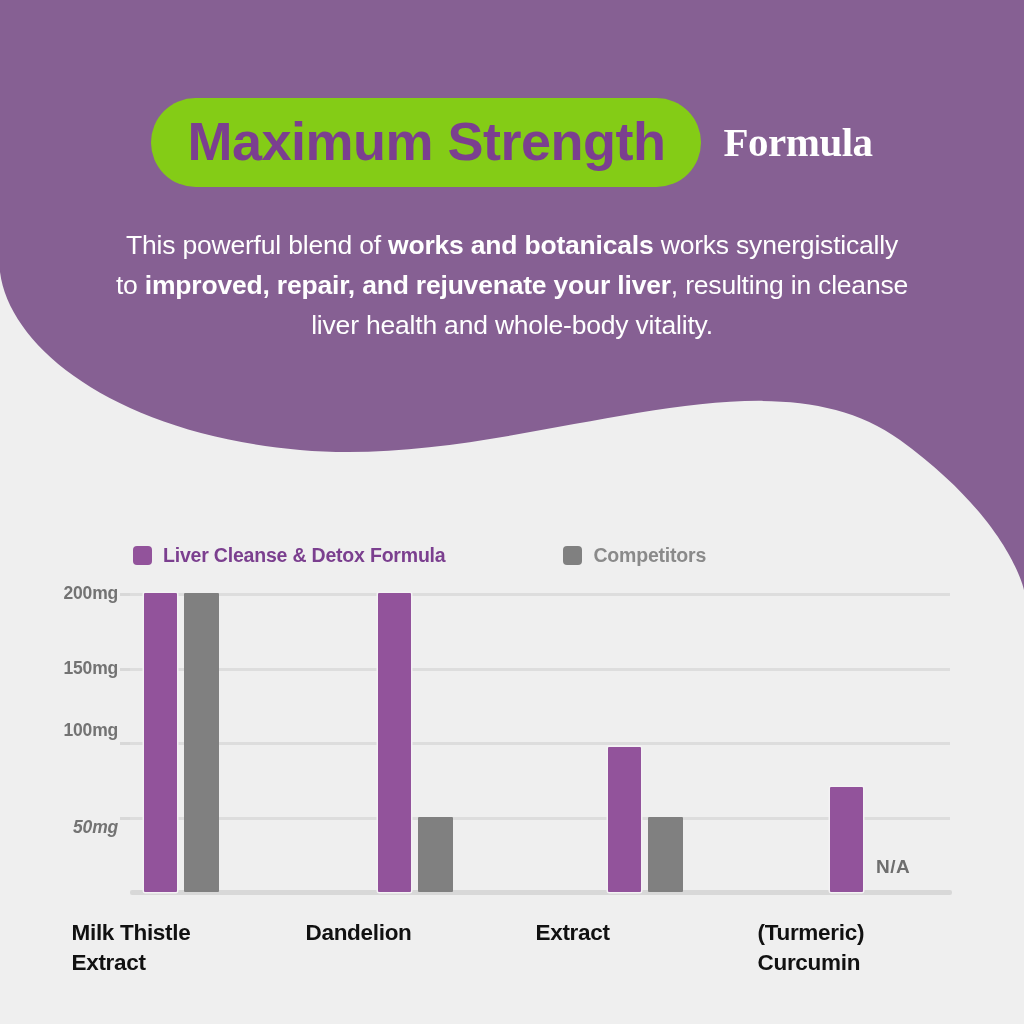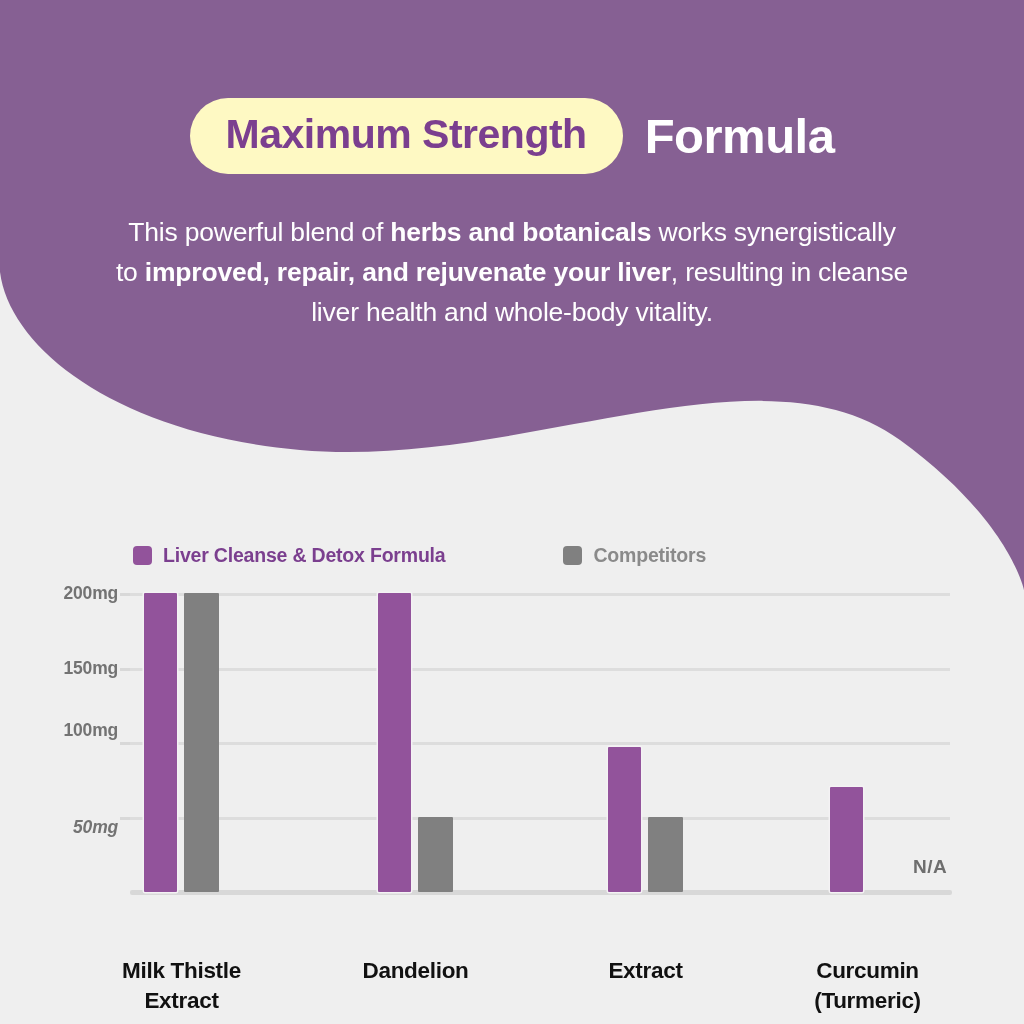--- a/index.html
+++ b/index.html
@@ -11,28 +11,28 @@
   }
   
   #header-shape{position:absolute;left:0;top:0;width:1024px;height:620px;z-index:0;}
   #header-content{position:absolute;left:0;top:0;width:1024px;z-index:2;}
 
   .title-row{
     display:flex;align-items:center;justify-content:center;
     gap:0px;margin-top:98px;
   }
   .title-pill{
-    background:#fef9c3;color:#7b3f8f;
-    font-size:41px;font-weight:bold;letter-spacing:-0.5px;
+    background:#84cc16;color:#7b3f8f;
+    font-size:54px;font-weight:bold;letter-spacing:-0.5px;
     padding:16px 36px 19px 36px;border-radius:46px;
     line-height:1;white-space:nowrap;
   }
   .title-rest{
-    color:#ffffff;font-size:49px;font-weight:bold;letter-spacing:-0.5px;
-    margin-left:22px;line-height:1;white-space:nowrap;
+    color:#ffffff;font-size:41px;font-weight:bold;letter-spacing:-0.5px;
+    margin-left:22px;line-height:1;white-space:nowrap;font-family:Liberation Serif, serif;
   }
   .blurb{
     color:#ffffff;text-align:center;
     font-size:26.5px;line-height:40px;
     margin:38px auto 0 auto;width:890px;letter-spacing:-0.2px;
   }
   .blurb b{font-weight:bold;}
 
   
   #chart-area{position:absolute;left:0;top:0;width:1024px;height:1024px;z-index:3;}
@@ -55,45 +55,43 @@
   #yaxis{position:absolute;left:20px;top:575px;width:98px;height:317px;}
   .ytick{position:absolute;left:100px;width:16px;height:3px;background:#d8d8d8;}
 
   .bar{position:absolute;bottom:0;border-radius:1px;}
   .bar.p{background:#92539b;box-shadow:0 0 0 1.5px #f4f2f4;}
   .bar.g{background:#808080;}
 
   .na-label{
     position:absolute;color:#6e6e6e;font-size:19px;font-weight:bold;
     letter-spacing:0.5px;
-    margin-left:37px;
   }
 
   .xlabel{
-    position:absolute;text-align:center;color:#111111;
+    position:absolute;color:#111111;
     font-size:22.5px;font-weight:bold;line-height:30px;
     letter-spacing:-0.3px;
-    margin-top:38px;
   }
 </style>
 </head>
 <body>
 
 <svg id="header-shape" viewBox="0 0 1024 620" preserveAspectRatio="none">
   <path d="M0,0 L1024,0 L1024,590 C1024,590 1010,520 900,440 C760,338 520,470 300,450 C120,434 10,350 0,272 Z" fill="#866093"></path>
 </svg>
 
 <div id="header-content">
   <div class="title-row">
     <span class="title-pill">Maximum Strength</span>
     <span class="title-rest">Formula</span>
   </div>
 
   <div class="blurb">
-    <span>This powerful blend of </span><b>herbs and botanicals</b><span> works synergistically</span><br>
+    <span>This powerful blend of </span><b>works and botanicals</b><span> works synergistically</span><br>
     <span>to </span><b>improved, repair, and rejuvenate your liver</b><span>, resulting in cleanse</span><br>
     <span>liver health and whole-body vitality.</span>
   </div>
 </div>
 
 <div id="chart-area">
 
   <div class="legend">
     <div class="legend-item">
       <span class="legend-swatch" style="background: rgb(146, 83, 155);"></span>
@@ -137,16 +135,16 @@
       <div>Milk Thistle</div>
       <div>Extract</div>
     </div>
     <div class="xlabel" style="left: 305.5px; width: 220px; top: 918px;">
       <div>Dandelion</div>
     </div>
     <div class="xlabel" style="left: 535.5px; width: 220px; top: 918px;">
       <div>Extract</div>
     </div>
     <div class="xlabel" style="left: 757.5px; width: 220px; top: 918px;">
+      <div>(Turmeric)</div>
       <div>Curcumin</div>
-      <div>(Turmeric)</div>
     </div>
   </div>
 
 </body></html>

